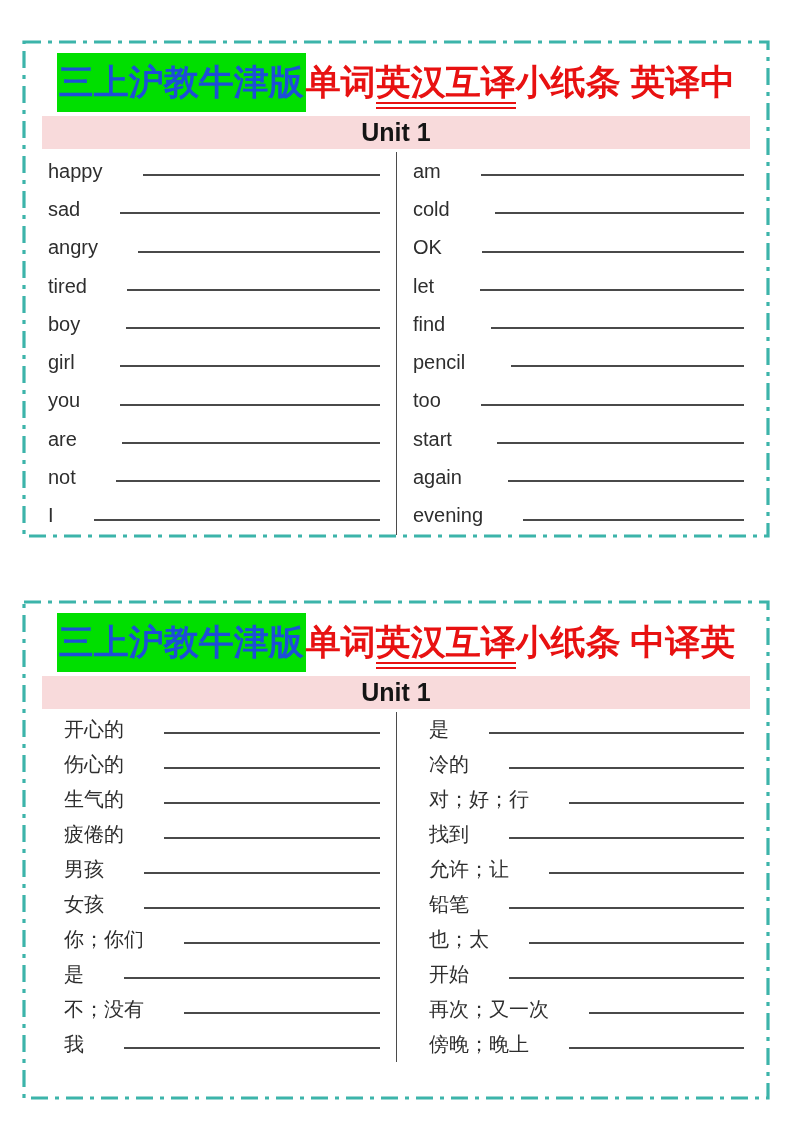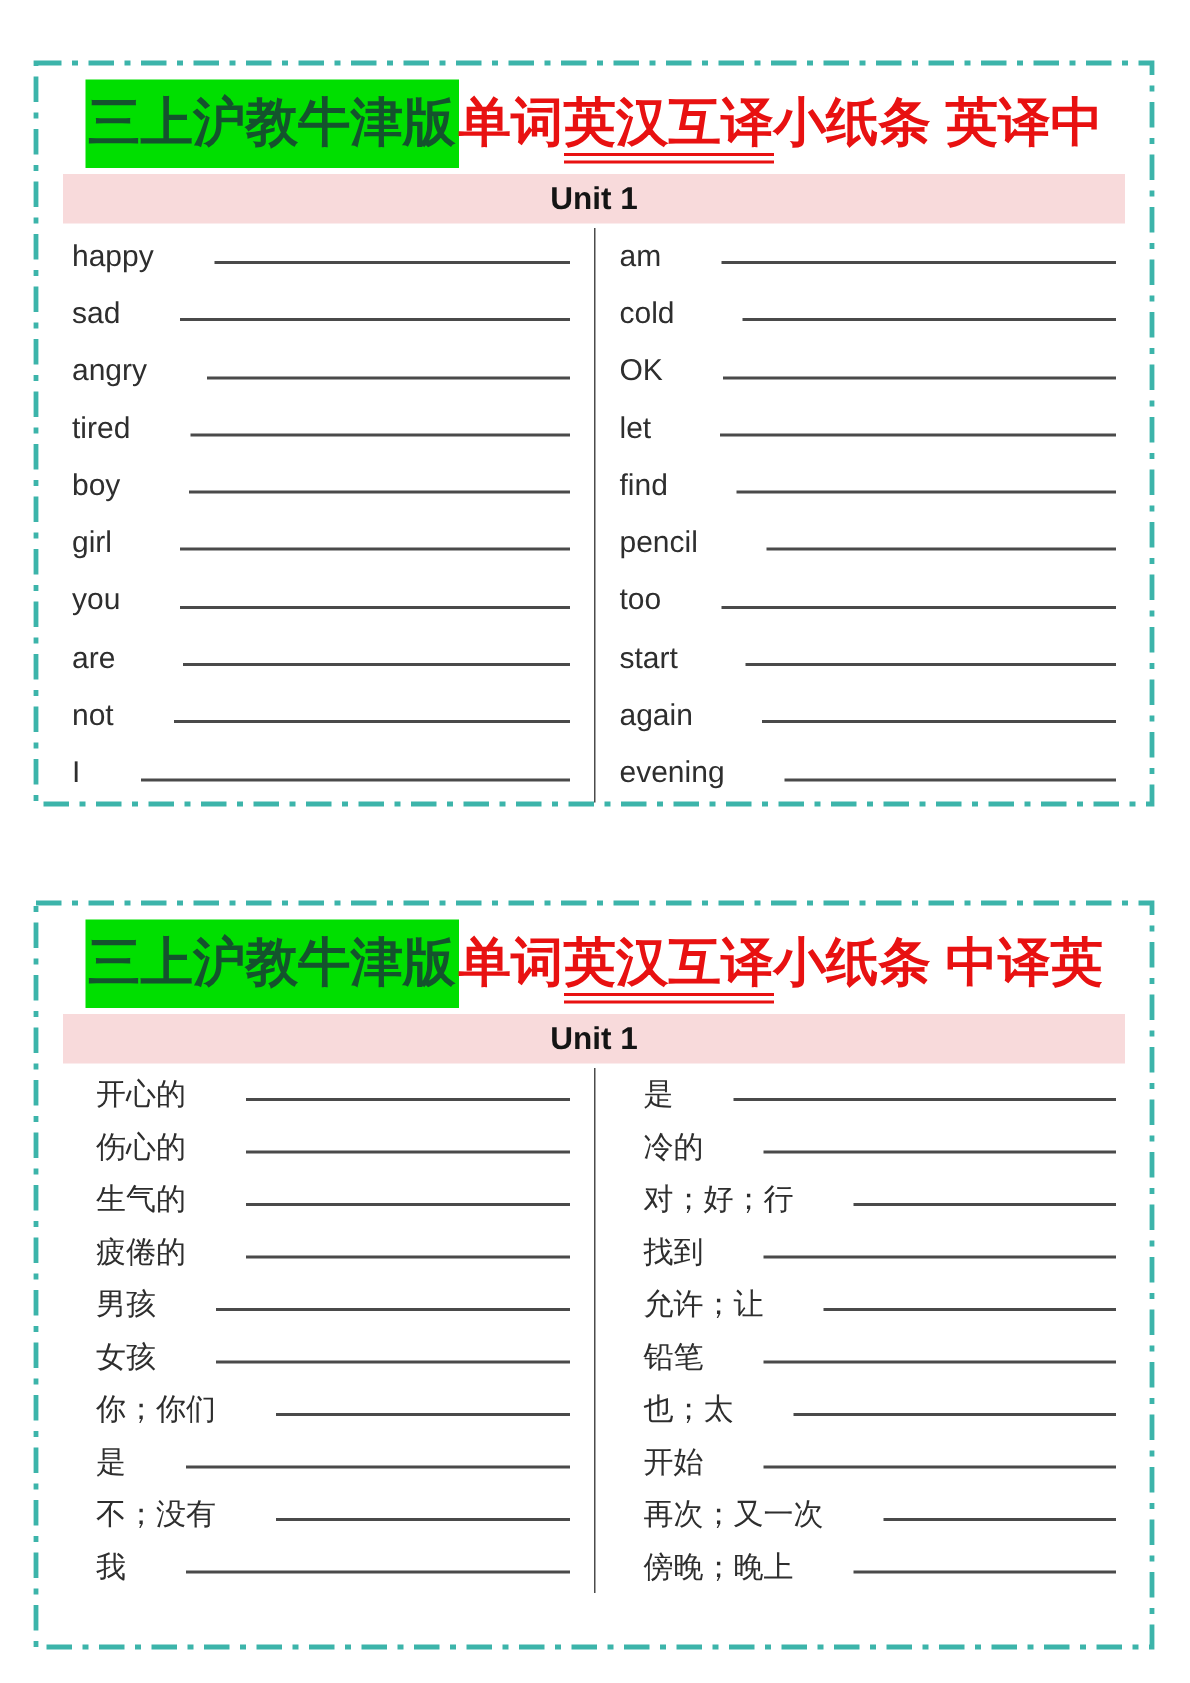--- a/index.html
+++ b/index.html
@@ -21,28 +21,28 @@
   .card-frame{position:absolute;inset:0;width:100%;height:100%;pointer-events:none;overflow:visible;}
   .card-frame rect{
     x:2px;y:2px;width:calc(100% - 4px);height:calc(100% - 4px);
     fill:none;stroke:var(--border-teal);stroke-width:3.2px;stroke-dasharray:17 7 4 7;
   }
 
   .card-title{
     margin-top:13px;height:58px;line-height:58px;text-align:center;
     font-size:35px;font-weight:bold;white-space:nowrap;letter-spacing:0px;
   }
-  .title-highlight{background:var(--highlight-green);color:#14532d;padding:9px 2px 11px 2px;}
+  .title-highlight{background:var(--highlight-green);color:#1d4ed8;padding:9px 2px 11px 2px;}
   .title-red{color:var(--title-red);}
   .title-underlined{border-bottom:7px double var(--title-red);padding-bottom:1px;}
 
   .unit-banner{
     margin:5px auto 0 auto;width:708px;height:33px;background:var(--unit-pink);
     display:flex;align-items:center;justify-content:center;
-    font-size:21px;font-weight:bold;color:#141414;
+    font-size:25px;font-weight:bold;color:#141414;
   }
 
   .rows{display:flex;margin:3px 26px 0 26px;}
   .col{width:50%;}
   .col-left{padding-right:16px;}
   .col-right{border-left:1.5px solid #4b4b4b;padding-left:16px;}
 
   .word-row{display:flex;align-items:center;gap:40px;}
   #card-en .word-row{height:38.3px;}
   #card-zh .word-row{height:35px;margin-left:16px;}

